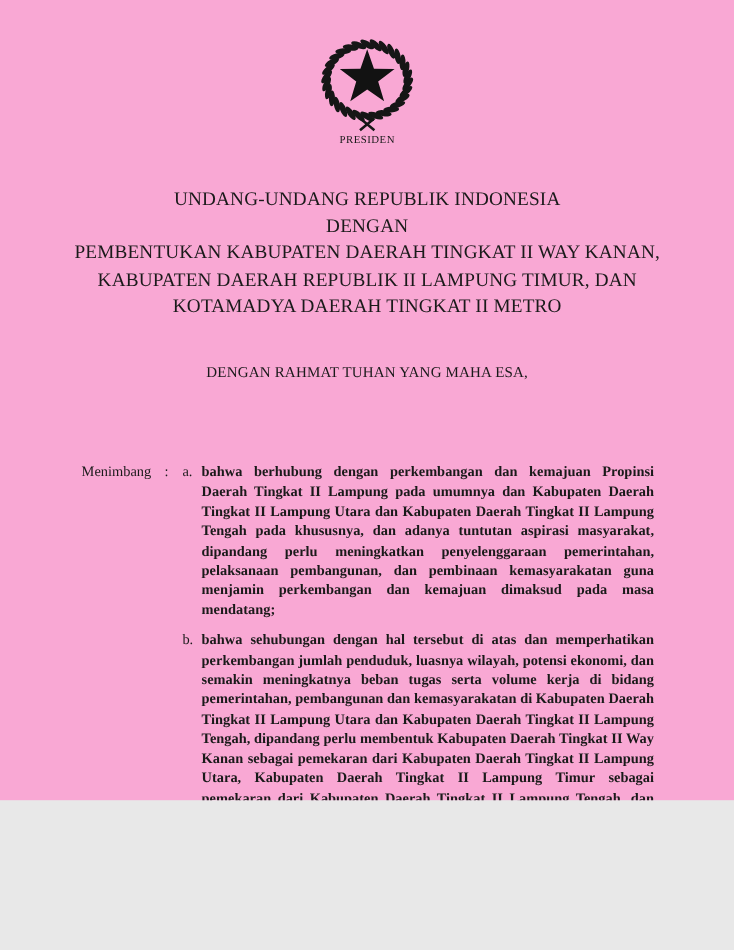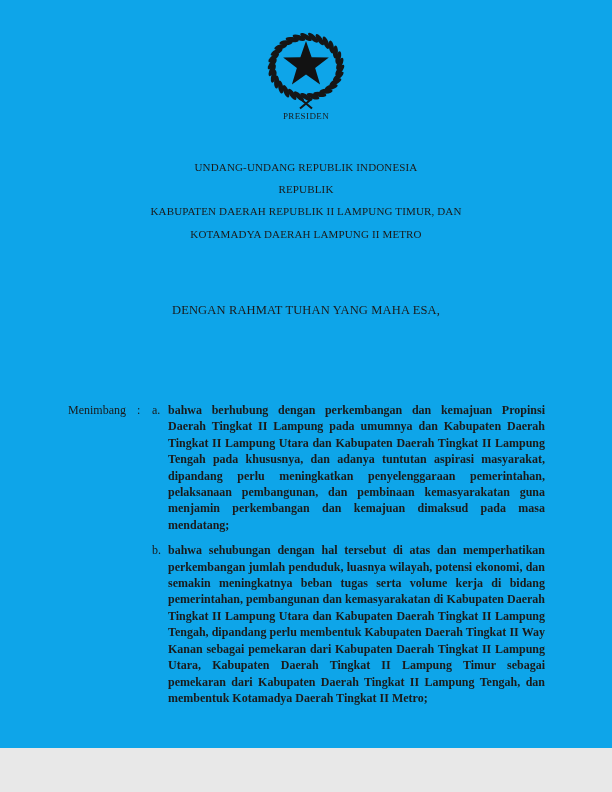--- a/index.html
+++ b/index.html
@@ -1,21 +1,21 @@
 <!DOCTYPE html>
 <html><head>
 <meta charset="utf-8">
 <style>
   html, body { margin: 0; padding: 0; background: #e8e8e8; }
   .page {
     position: relative;
     width: 612px;
-    height: 748px;
+    height: 667px;
     margin: 0 auto;
-    background: #0ea5e9;
+    background: #f9a8d4;
     font-family: "Liberation Serif", serif;
     color: #1a1a1a;
     overflow: hidden;
   }
   .seal {
     position: absolute;
     left: 261px;
     top: 28px;
     width: 90px;
     height: 84px;
@@ -27,21 +27,21 @@
     text-align: center;
     font-size: 9px;
     line-height: 11.5px;
     letter-spacing: 0.4px;
   }
   .title-block {
     position: absolute;
     left: 0; right: 0;
     top: 156px;
     text-align: center;
-    font-size: 11px;
+    font-size: 16px;
     line-height: 22.2px;
     letter-spacing: 0.15px;
   }
   .center-line {
     position: absolute;
     left: 0; right: 0;
     text-align: center;
     font-size: 12.5px;
     letter-spacing: 0.15px;
   }
@@ -52,21 +52,20 @@
     left: 68px;
     right: 67px;
     top: 385px;
     font-size: 12px;
     line-height: 16.4px;
   }
   .c-row {
     display: grid;
     grid-template-columns: 69px 15px 16px 1fr;
     align-items: start;
-    margin-top: 17px;
   }
   .c-row + .c-row { margin-top: 9px; }
   .c-label, .c-colon, .c-marker { white-space: nowrap; }
   .c-text {
     text-align: justify;
     text-justify: inter-word;
     font-weight: bold;
   }
 </style>
 </head>
@@ -110,23 +109,24 @@
     <polygon fill="#121212" points="45,13 50.64,29.23 67.83,29.58 54.13,39.97 59.11,56.42 45,46.6 30.89,56.42 35.87,39.97 22.17,29.58 39.36,29.23"></polygon>
     <path d="M39,70.5 L51,80.5 M51,70.5 L39,80.5" stroke="#161616" stroke-width="2.1" fill="none"></path>
   </svg>
 
   <div class="letterhead">
     <div>PRESIDEN</div>
   </div>
 
   <div class="title-block">
     <div>UNDANG-UNDANG REPUBLIK INDONESIA</div>
-    <div>REPUBLIK</div>
+    <div>DENGAN</div>
+    <div>PEMBENTUKAN KABUPATEN DAERAH TINGKAT II WAY KANAN,</div>
     <div>KABUPATEN DAERAH REPUBLIK II LAMPUNG TIMUR, DAN</div>
-    <div>KOTAMADYA DAERAH LAMPUNG II METRO</div>
+    <div>KOTAMADYA DAERAH TINGKAT II METRO</div>
   </div>
 
   <div class="center-line invocation">DENGAN RAHMAT TUHAN YANG MAHA ESA,</div>
 
   <div class="considerations">
     <div class="c-row">
       <div class="c-label">Menimbang</div>
       <div class="c-colon">:</div>
       <div class="c-marker">a.</div>
       <div class="c-text">bahwa berhubung dengan perkembangan dan kemajuan Propinsi Daerah Tingkat II Lampung pada umumnya dan Kabupaten Daerah Tingkat II Lampung Utara dan Kabupaten Daerah Tingkat II Lampung Tengah pada khususnya, dan adanya tuntutan aspirasi masyarakat, dipandang perlu meningkatkan penyelenggaraan pemerintahan, pelaksanaan pembangunan, dan pembinaan kemasyarakatan guna menjamin perkembangan dan kemajuan dimaksud pada masa mendatang;</div>

